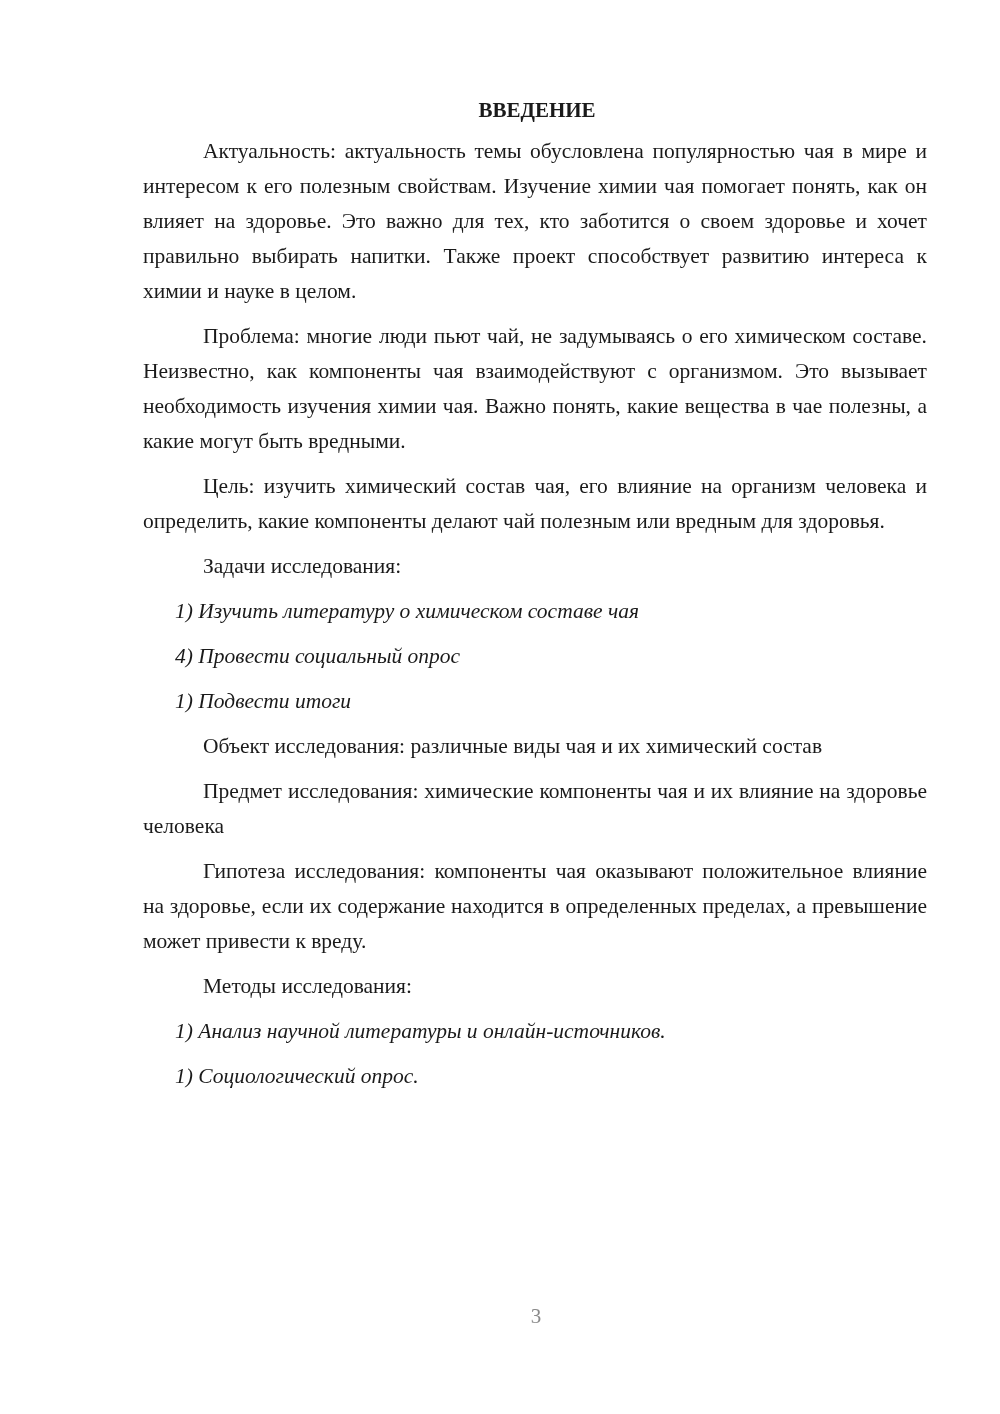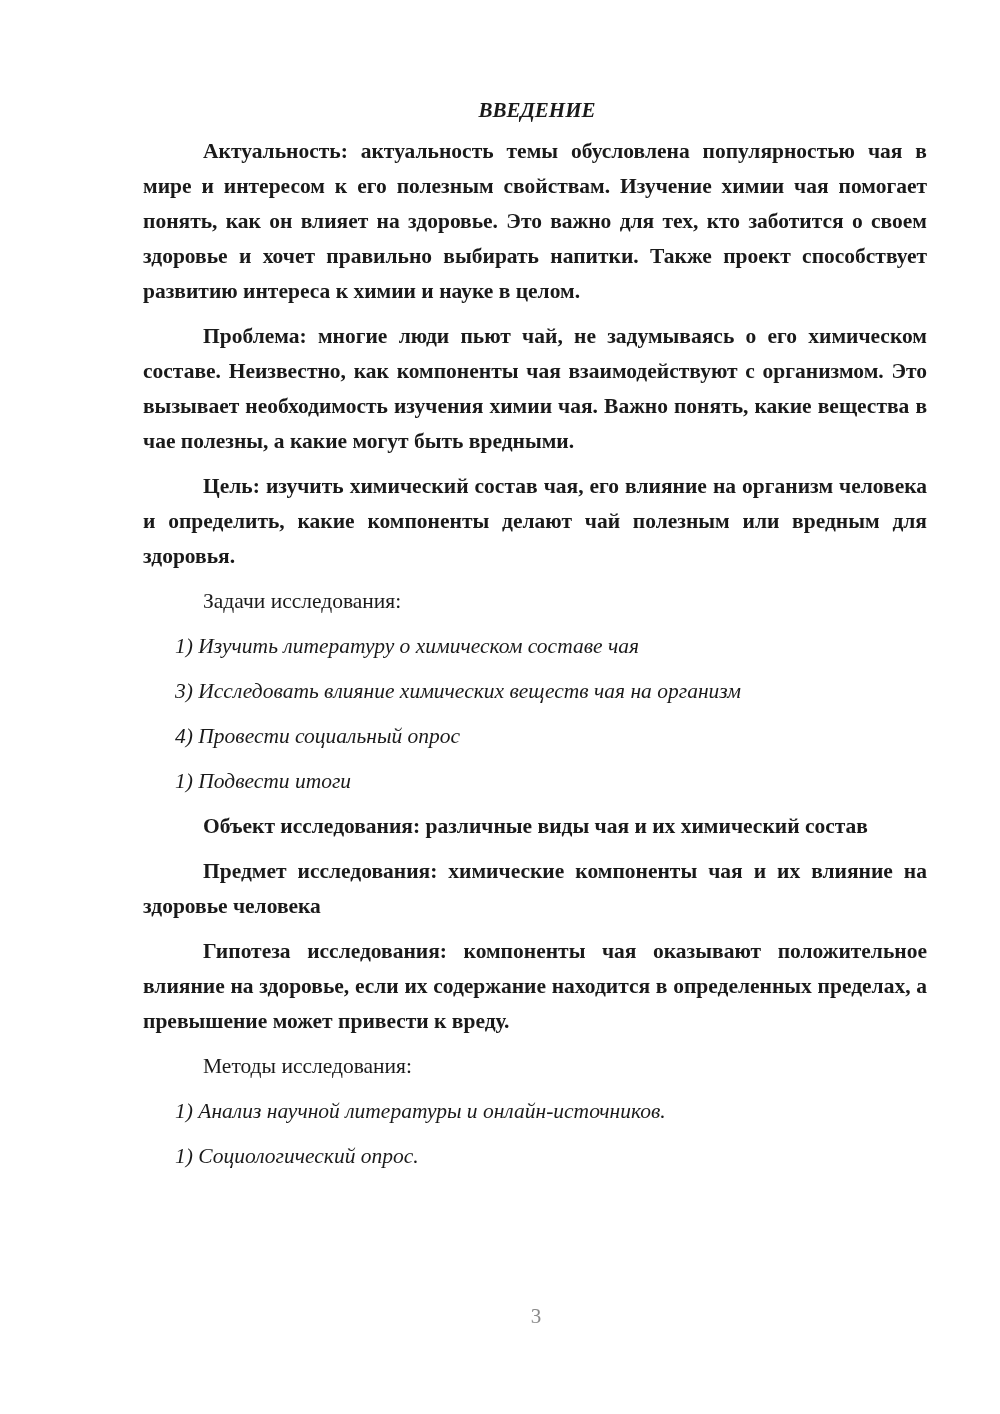--- a/index.html
+++ b/index.html
@@ -30,27 +30,25 @@
       font-size: 21.5px;
       line-height: 35px;
     }
     .heading {
       text-align: center;
       font-weight: bold;
       font-size: 21px;
       line-height: 32px;
       margin: 0 0 8px 0;
       padding-left: 4px;
-      font-style: italic;
     }
     .para {
       text-align: justify;
       text-indent: 60px;
       margin: 0 0 10px 0;
-      font-weight: bold;
     }
     .label-line {
       text-indent: 60px;
       margin: 0 0 10px 0;
     }
     .list {
       margin: 0 0 10px 0;
       padding: 0;
       list-style: none;
       font-style: italic;
@@ -83,21 +81,20 @@
     <p class="para">Актуальность: актуальность темы обусловлена популярностью чая в мире и интересом к его полезным свойствам. Изучение химии чая помогает понять, как он влияет на здоровье. Это важно для тех, кто заботится о своем здоровье и хочет правильно выбирать напитки. Также проект способствует развитию интереса к химии и науке в целом.</p>
 
     <p class="para">Проблема: многие люди пьют чай, не задумываясь о его химическом составе. Неизвестно, как компоненты чая взаимодействуют с организмом. Это вызывает необходимость изучения химии чая. Важно понять, какие вещества в чае полезны, а какие могут быть вредными.</p>
 
     <p class="para">Цель: изучить химический состав чая, его влияние на организм человека и определить, какие компоненты делают чай полезным или вредным для здоровья.</p>
 
     <p class="label-line">Задачи исследования:</p>
 
     <ul class="list">
       <li class="list-item">1) Изучить литературу о химическом составе чая</li>
-      <li class="list-item">3) Исследовать влияние химических веществ чая на организм</li>
       <li class="list-item">4) Провести социальный опрос</li>
       <li class="list-item">1) Подвести итоги</li>
     </ul>
 
     <p class="para">Объект исследования: различные виды чая и их химический состав</p>
 
     <p class="para">Предмет исследования: химические компоненты чая и их влияние на здоровье человека</p>
 
     <p class="para">Гипотеза исследования: компоненты чая оказывают положительное влияние на здоровье, если их содержание находится в определенных пределах, а превышение может привести к вреду.</p>
 

